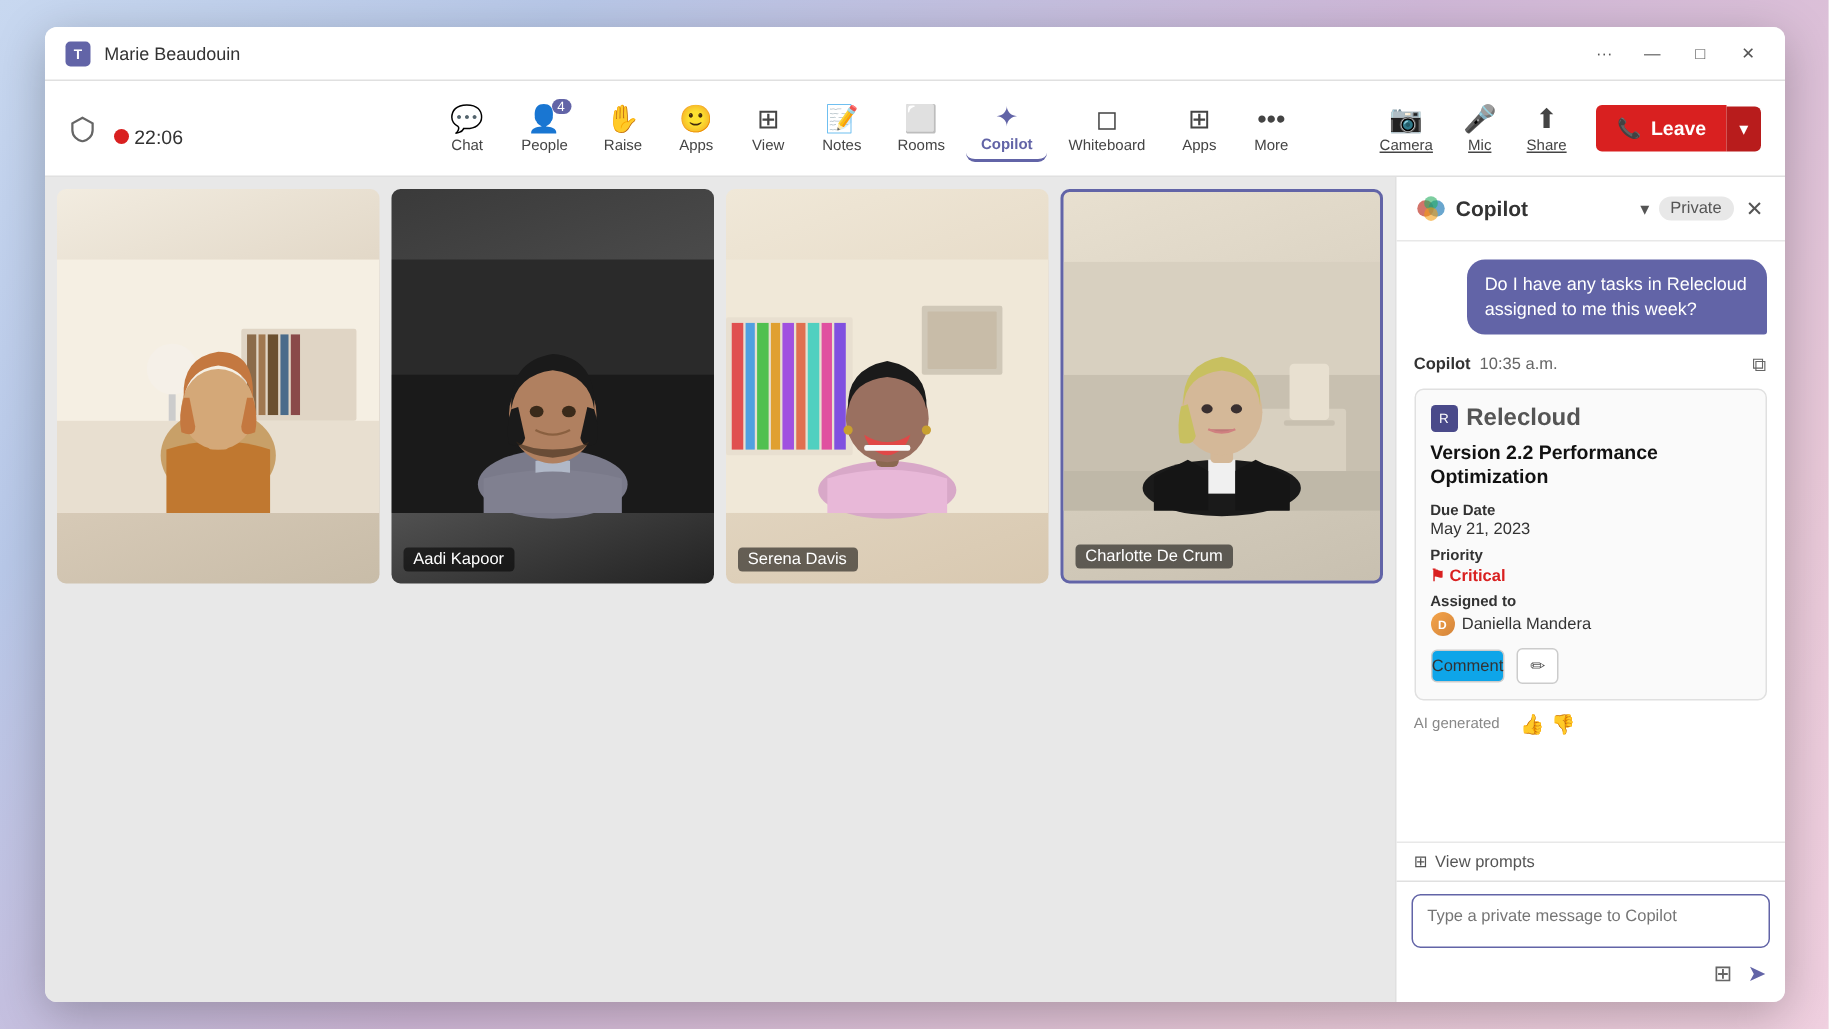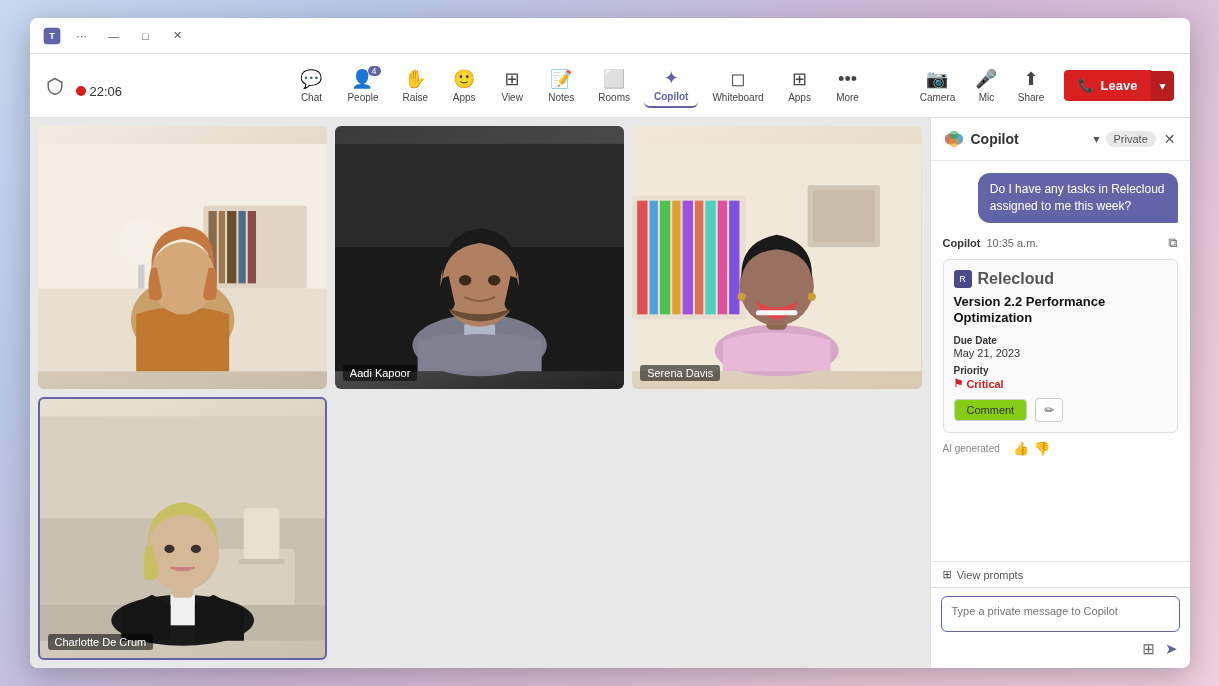--- a/index.html
+++ b/index.html
@@ -130,21 +130,21 @@
     .toolbar-right-item {
       display: flex;
       flex-direction: column;
       align-items: center;
       padding: 4px 8px;
       border-radius: 6px;
       cursor: pointer;
       gap: 2px;
     }
     .toolbar-right-item .icon { font-size: 18px; color: #444; }
-    .toolbar-right-item .label { font-size: 10px; color: #444; }
+    .toolbar-right-item .label { font-size: 10px; color: #444; text-decoration: underline; }
     .leave-btn {
       display: flex;
       align-items: center;
       gap: 0;
       margin-left: 8px;
     }
     .leave-main {
       background: #d92020;
       color: #fff;
       border: none;
@@ -170,21 +170,21 @@
     .main-content {
       flex: 1;
       display: flex;
       overflow: hidden;
     }
     
     .video-grid {
       flex: 1;
       background: #e8e8e8;
       display: grid;
-      grid-template-columns: 1fr 1fr 1fr;
+      grid-template-columns: 1fr 1fr 1fr 1fr;
       grid-template-rows: 1fr 1fr;
       gap: 0;
       padding: 8px;
       gap: 8px;
     }
     .video-cell {
       background: #444;
       border-radius: 6px;
       overflow: hidden;
       position: relative;
@@ -356,22 +356,22 @@
       font-weight: 700;
     }
     .task-actions {
       display: flex;
       align-items: center;
       gap: 8px;
       margin-top: 8px;
     }
     .comment-btn {
       border: 1px solid #ccc;
-      background: #84cc16;
-      padding: 4px 12px;
+      background: #0ea5e9;
+      padding: 4px 0;
       border-radius: 4px;
       font-size: 11px;
       cursor: pointer;
       color: #333;
     }
     .edit-btn {
       border: 1px solid #ccc;
       background: #fff;
       padding: 4px 8px;
       border-radius: 4px;
@@ -456,20 +456,21 @@
 </head>
 <body>
 
 <div class="teams-window">
 
   <div class="title-bar">
     <svg class="title-bar-logo" viewBox="0 0 24 24" fill="none">
       <rect x="2" y="2" width="20" height="20" rx="4" fill="#6264a7"></rect>
       <text x="12" y="16" text-anchor="middle" font-size="11" fill="white" font-weight="bold">T</text>
     </svg>
+    <span class="title-bar-title">Marie Beaudouin</span>
     <div class="title-bar-controls">
       <div class="title-bar-btn">···</div>
       <div class="title-bar-btn">—</div>
       <div class="title-bar-btn">□</div>
       <div class="title-bar-btn close">✕</div>
     </div>
   </div>
 
   <div class="toolbar">
 
@@ -736,20 +737,27 @@
             </div>
 
             <div class="task-field">
               <div class="task-field-label">Priority</div>
               <div class="task-field-value critical">
                 <span>⚑</span>
                 <span>Critical</span>
               </div>
             </div>
 
+            <div class="task-field">
+              <div class="task-field-label">Assigned to</div>
+              <div class="task-field-value assignee">
+                <div class="assignee-avatar">D</div>
+                <span>Daniella Mandera</span>
+              </div>
+            </div>
 
             <div class="task-actions">
               <button class="comment-btn">Comment</button>
               <button class="edit-btn">✏</button>
             </div>
           </div>
 
           <div class="ai-generated">
             <span>AI generated</span>
             <div class="ai-feedback">

